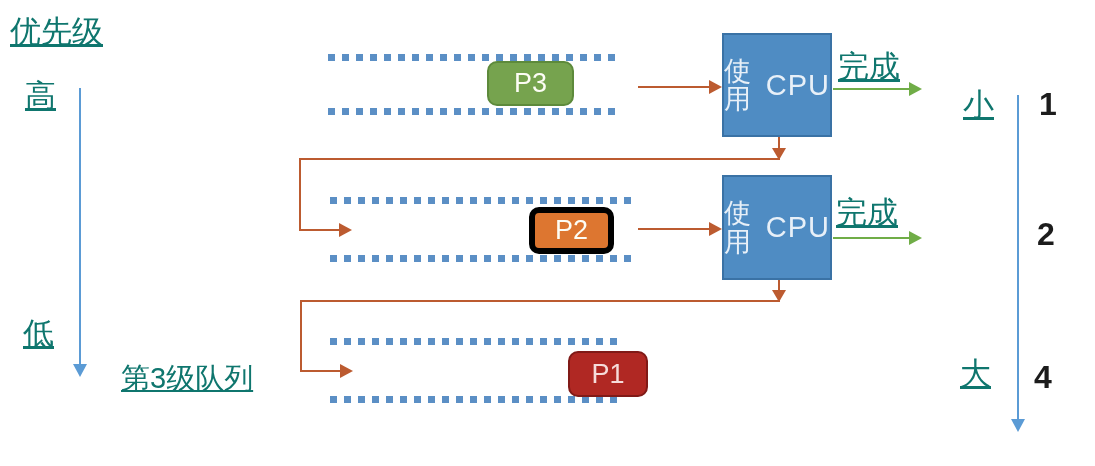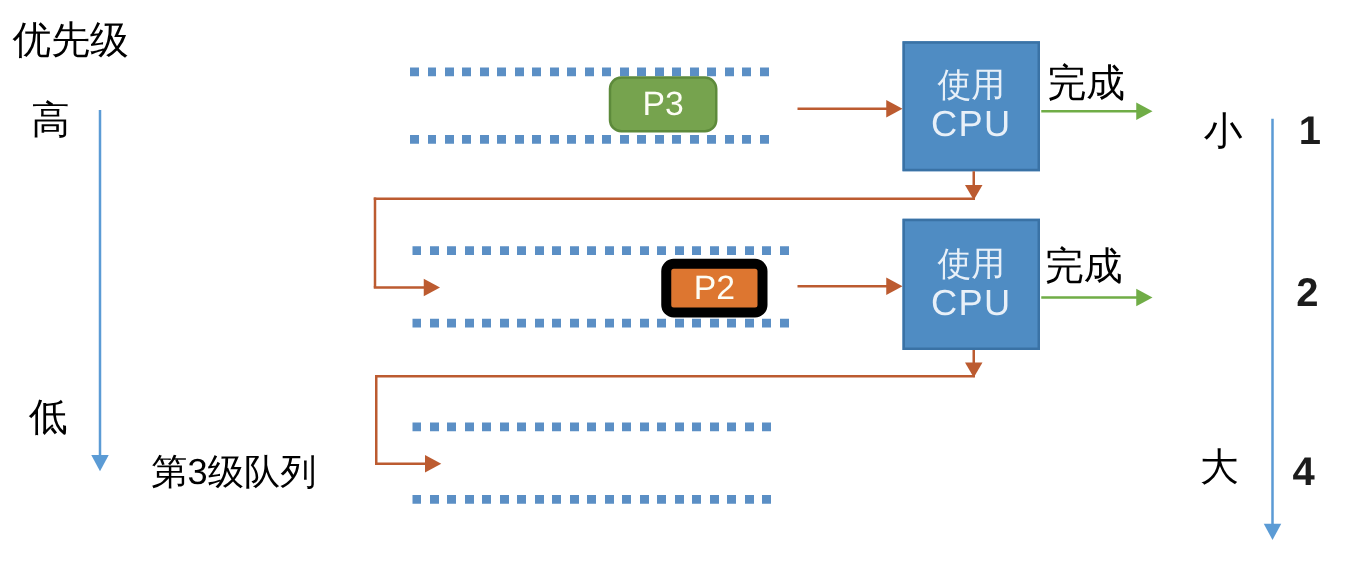--- a/index.html
+++ b/index.html
@@ -5,41 +5,41 @@
   html,body{margin:0;padding:0;background:#ffffff;}
   #stage{
     position:relative;
     width:1095px;height:466px;
     background:#ffffff;
     font-family:"Liberation Sans","DejaVu Sans",sans-serif;
     color:#1c1c1c;
     overflow:hidden;
   }
   .abs{position:absolute;}
-  .cn{font-size:30px;line-height:1;color:#000000;white-space:nowrap;}
+  .cn{font-size:30px;line-height:1;color:#0f766e;white-space:nowrap;text-decoration:underline;}
   .num{font-size:32px;line-height:1;font-weight:600;color:#1c1c1c;}
   
   .dots{
     height:7px;
     background:repeating-linear-gradient(to right,#5b8fc5 0 7px,rgba(0,0,0,0) 7px 14px);
   }
   
   .proc{
     display:flex;align-items:center;justify-content:center;
     border-radius:10px;
     color:#fdfdf5;font-size:27px;font-weight:500;
     box-sizing:border-box;
   }
   .p3{background:#76a34e;border:2px solid #5d8a3b;}
-  .p2{background:#dd7630;border:8px solid #000000;}
+  .p2{background:#dd7630;border:6px solid #000000;}
   .p1{background:#b02823;border:2px solid #801a17;color:#f6dcda;}
   
   .cpu{
     background:#4f8cc3;border:2px solid #3a72a5;box-sizing:border-box;
-    display:flex;flex-direction:column;align-items:center;justify-content:center;
+    display:flex;flex-direction:row;align-items:center;justify-content:center;
     color:#e8f0f8;gap:3px;
   }
   .cpu .l1{font-size:27px;line-height:1.05;}
   .cpu .l2{font-size:29px;line-height:1.05;letter-spacing:1px;}
   
   .h-line{height:2px;}
   .v-line{width:2px;}
   .orange{background:#bc5b30;}
   .green{background:#70ad47;}
   .blue{background:#5b9bd5;}
@@ -108,20 +108,23 @@
   <div class="abs v-line orange" style="left:778px;top:280px;height:11px;"></div>
   <div class="abs head-down o" style="left:772px;top:290px;"></div>
   <div class="abs h-line orange" style="left:300px;top:300px;width:480px;"></div>
   <div class="abs v-line orange" style="left:300px;top:300px;height:71px;"></div>
   <div class="abs h-line orange" style="left:300px;top:370px;width:41px;"></div>
   <div class="abs head-right o" style="left:340px;top:364px;"></div>
 
   <span class="abs cn" style="left:121px;top:364px;font-size:29px;">第3级队列</span>
   <div class="abs dots" style="left:330px;top:338px;width:288px;"></div>
   <div class="abs dots" style="left:330px;top:396px;width:288px;"></div>
+  <div class="abs proc p1" style="left:568px;top:351px;width:80px;height:46px;">
+    <span>P1</span>
+  </div>
 
   <span class="abs cn" style="left:963px;top:89px;font-size:31px;">小</span>
   <div class="abs v-line blue" style="left:1017px;top:95px;height:325px;"></div>
   <div class="abs head-down b" style="left:1011px;top:419px;"></div>
   <span class="abs num" style="left:1039px;top:88px;">1</span>
   <span class="abs num" style="left:1037px;top:218px;">2</span>
   <span class="abs cn" style="left:960px;top:358px;font-size:31px;">大</span>
   <span class="abs num" style="left:1034px;top:361px;">4</span>
 
 </div>

